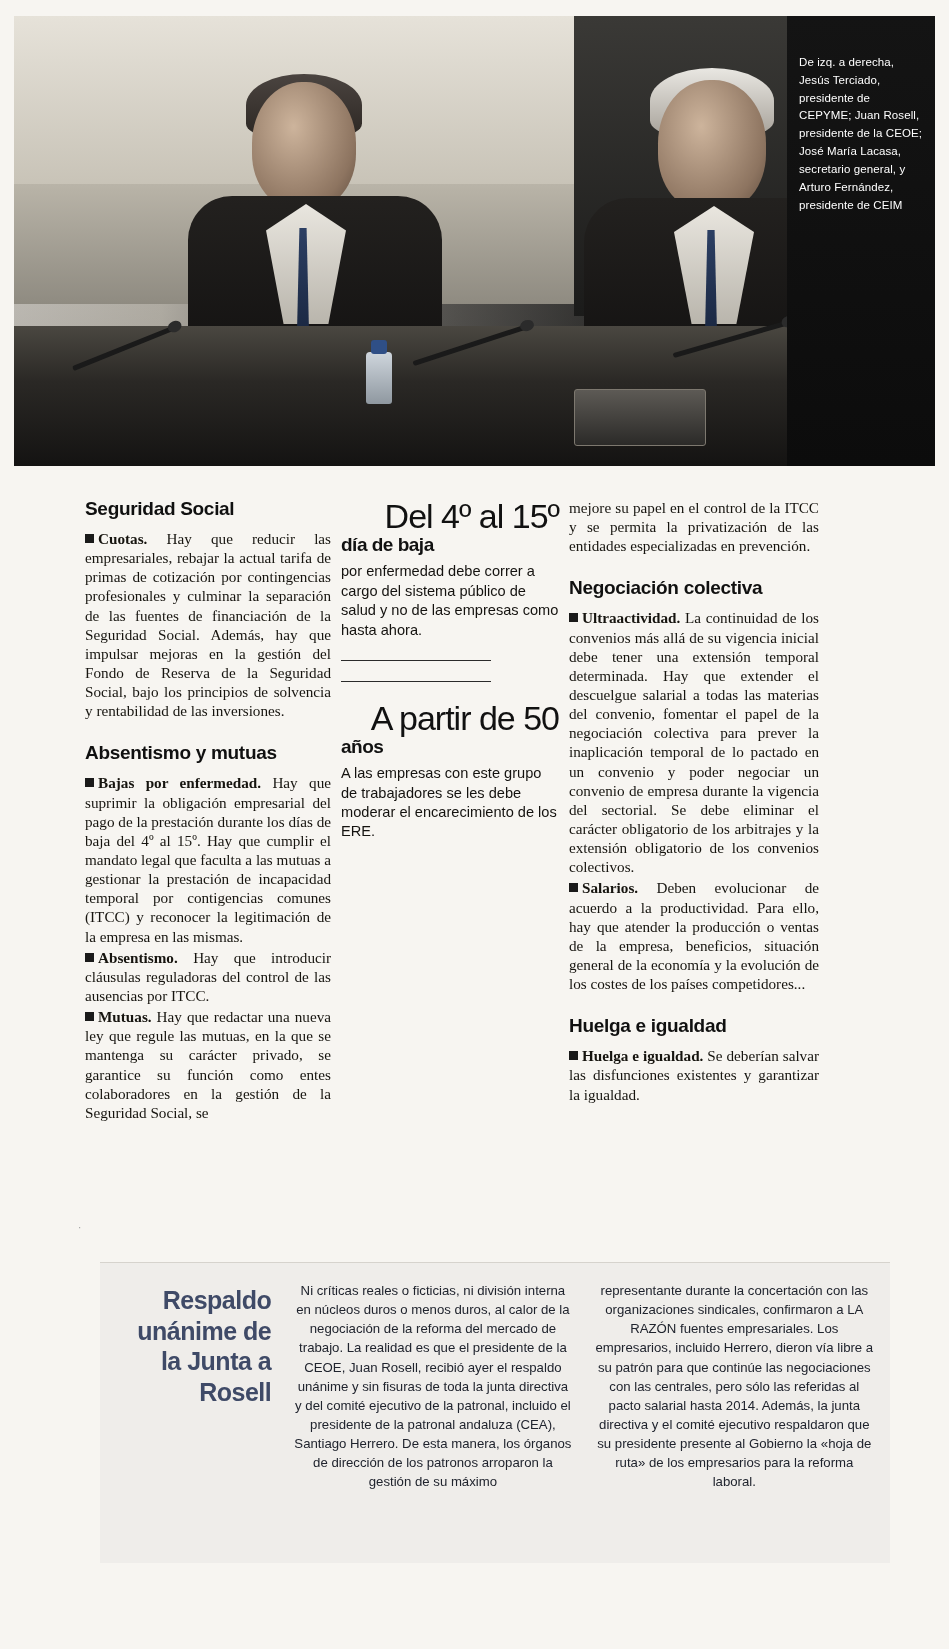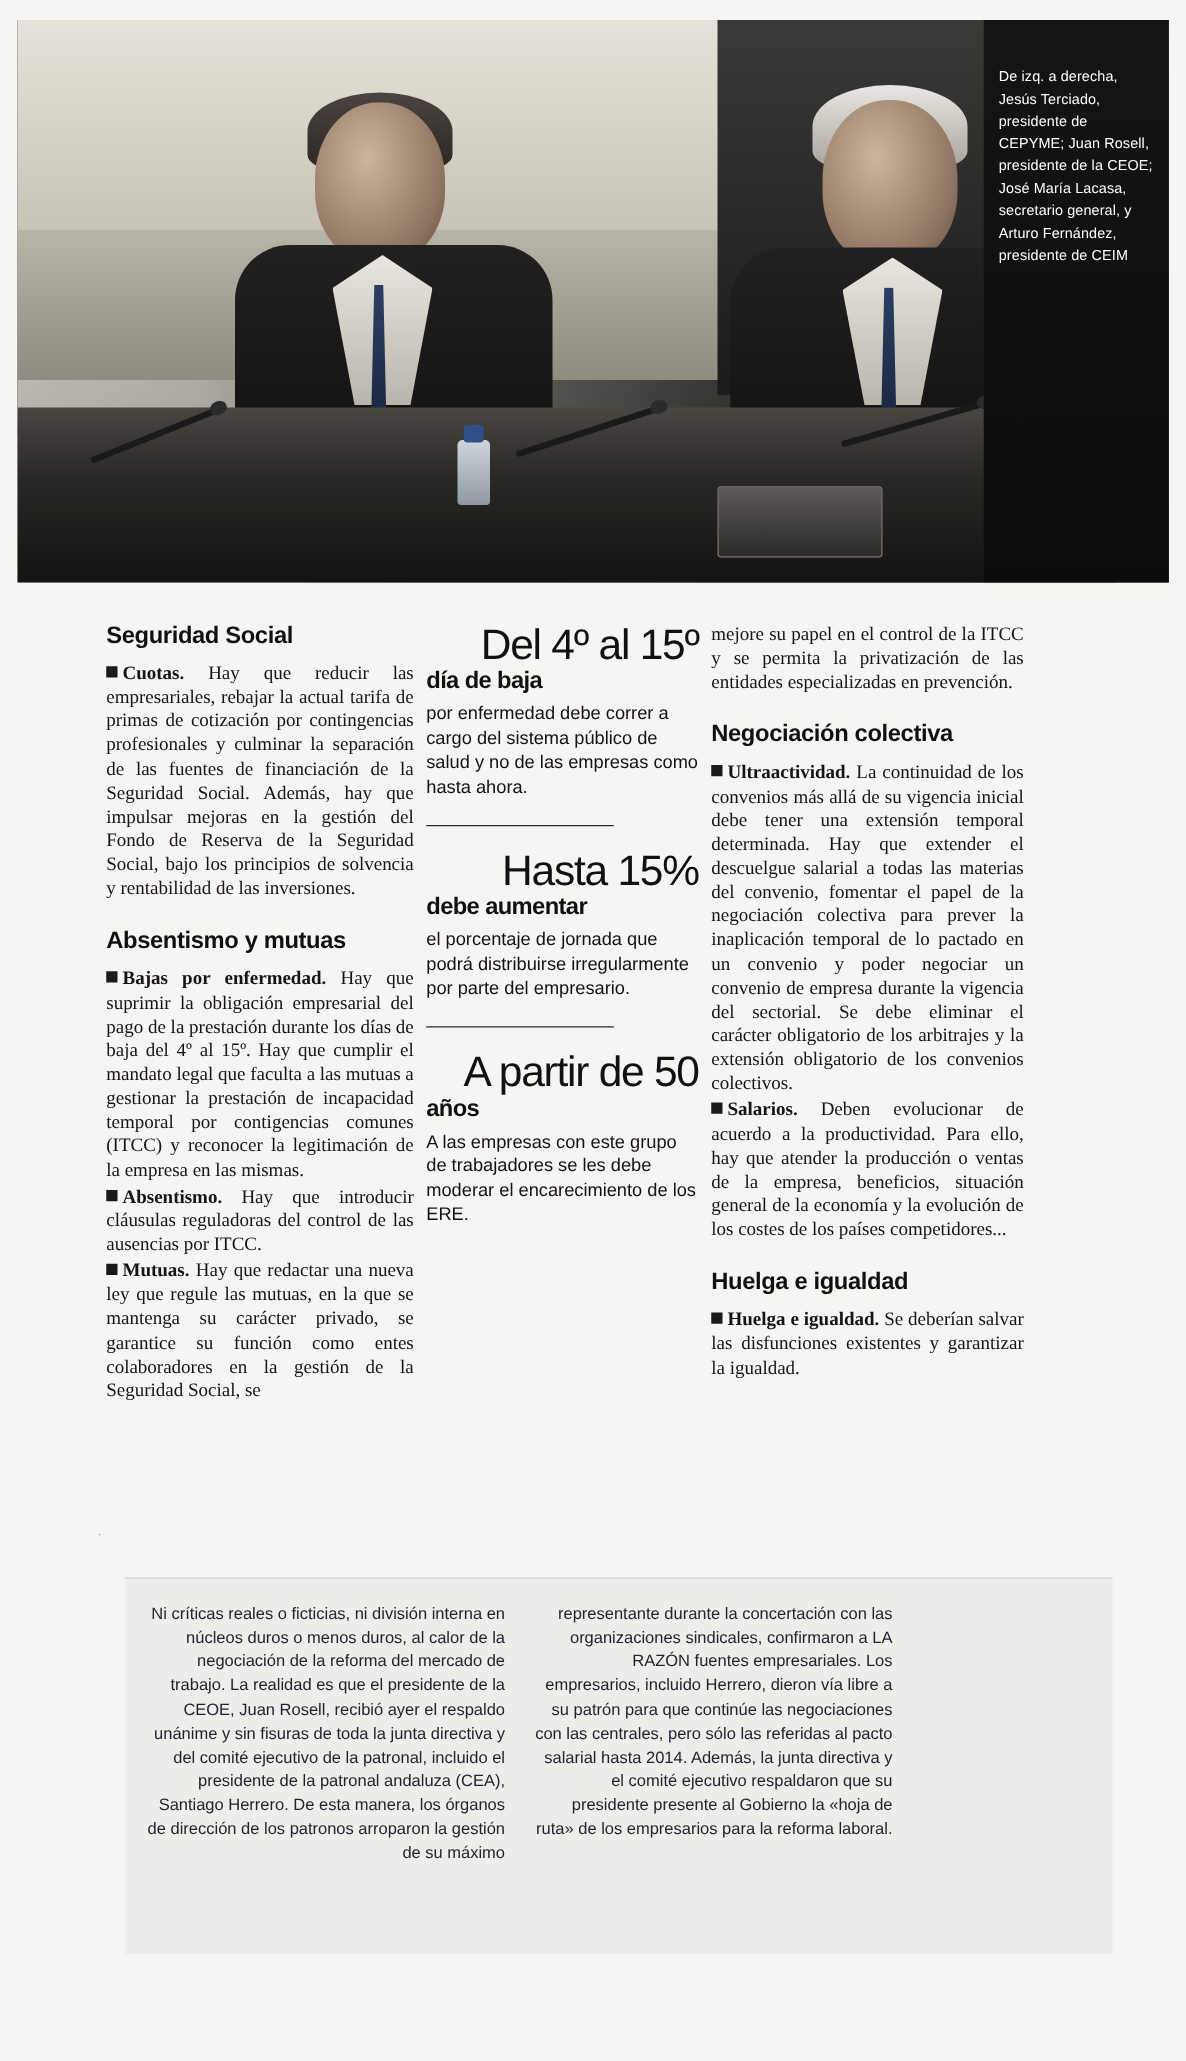--- a/index.html
+++ b/index.html
@@ -261,21 +261,21 @@
     color: #3f4a67;
     letter-spacing: -0.5px;
     padding-top: 4px;
   }
   .bb-col {
     width: 288px;
     font-family: "Liberation Sans", sans-serif;
     font-size: 13.2px;
     line-height: 1.45;
     color: #20242e;
-    text-align: right;
+    text-align: center;
   }
   .bb-col p { margin: 0; }
 
   .speck {
     position: absolute;
     color: #9a9a9a;
     font-size: 10px;
     font-family: "Liberation Sans", sans-serif;
   }
 </style>
@@ -345,25 +345,20 @@
       </p>
     </div>
 
     <div class="col mid">
       <div class="hl">
         <p class="big">Del 4º al 15º</p>
         <p class="sub">día de baja</p>
         <p class="txt">por enfermedad debe correr a cargo del sistema público de salud y no de las empresas como hasta ahora.</p>
       </div>
       <hr class="rule">
-      <div class="hl">
-        <p class="big">Hasta 15%</p>
-        <p class="sub">debe aumentar</p>
-        <p class="txt">el porcentaje de jornada que podrá distribuirse irregularmente por parte del empresario.</p>
-      </div>
       <hr class="rule">
       <div class="hl">
         <p class="big">A partir de 50</p>
         <p class="sub">años</p>
         <p class="txt">A las empresas con este grupo de trabajadores se les debe moderar el encarecimiento de los ERE.</p>
       </div>
     </div>
 
     <div class="col right">
       <p class="body">mejore su papel en el control de la ITCC y se permita la privatización de las entidades especializadas en prevención.</p>
@@ -381,20 +376,21 @@
       <h2 class="sec tight">Huelga e igualdad</h2>
       <p class="body">
         <span class="sq"></span><span class="lead">Huelga e igualdad.</span>
         <span>Se deberían salvar las disfunciones existentes y garantizar la igualdad.</span>
       </p>
     </div>
   </div>
 
   <div class="bottom-box">
     <div class="bb-inner">
+      <div class="bb-title">Respaldo unánime de la Junta a Rosell</div>
       <div class="bb-col">
         <p>Ni críticas reales o ficticias, ni división interna en núcleos duros o menos duros, al calor de la negociación de la reforma del mercado de trabajo. La realidad es que el presidente de la CEOE, Juan Rosell, recibió ayer el respaldo unánime y sin fisuras de toda la junta directiva y del comité ejecutivo de la patronal, incluido el presidente de la patronal andaluza (CEA), Santiago Herrero. De esta manera, los órganos de dirección de los patronos arroparon la gestión de su máximo</p>
       </div>
       <div class="bb-col">
         <p>representante durante la concertación con las organizaciones sindicales, confirmaron a LA RAZÓN fuentes empresariales. Los empresarios, incluido Herrero, dieron vía libre a su patrón para que continúe las negociaciones con las centrales, pero sólo las referidas al pacto salarial hasta 2014. Además, la junta directiva y el comité ejecutivo respaldaron que su presidente presente al Gobierno la «hoja de ruta» de los empresarios para la reforma laboral.</p>
       </div>
     </div>
   </div>
 
   <div class="speck" style="left:78px; top:1222px;">·</div>

